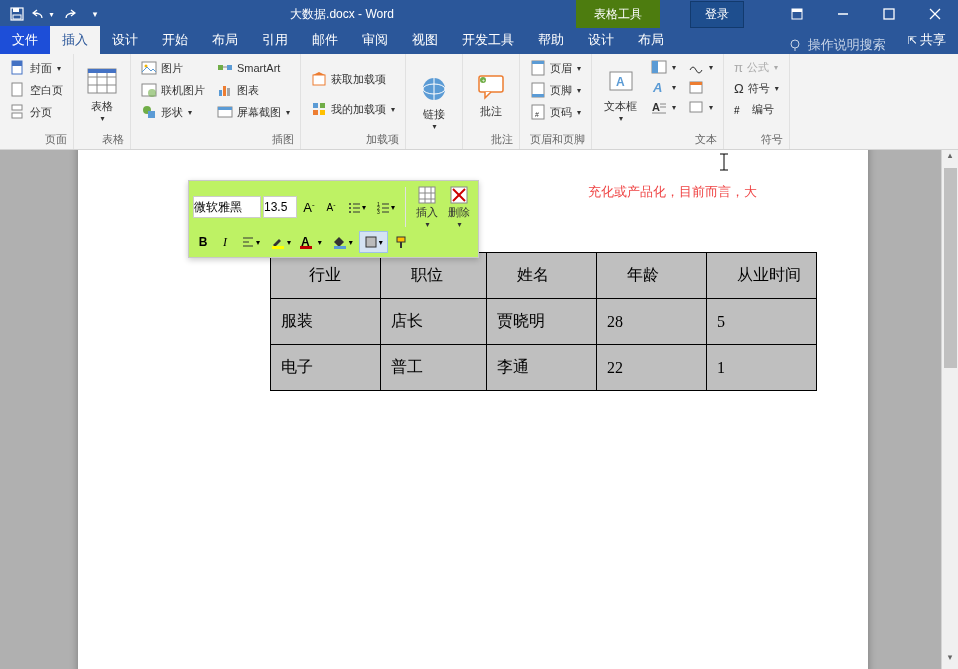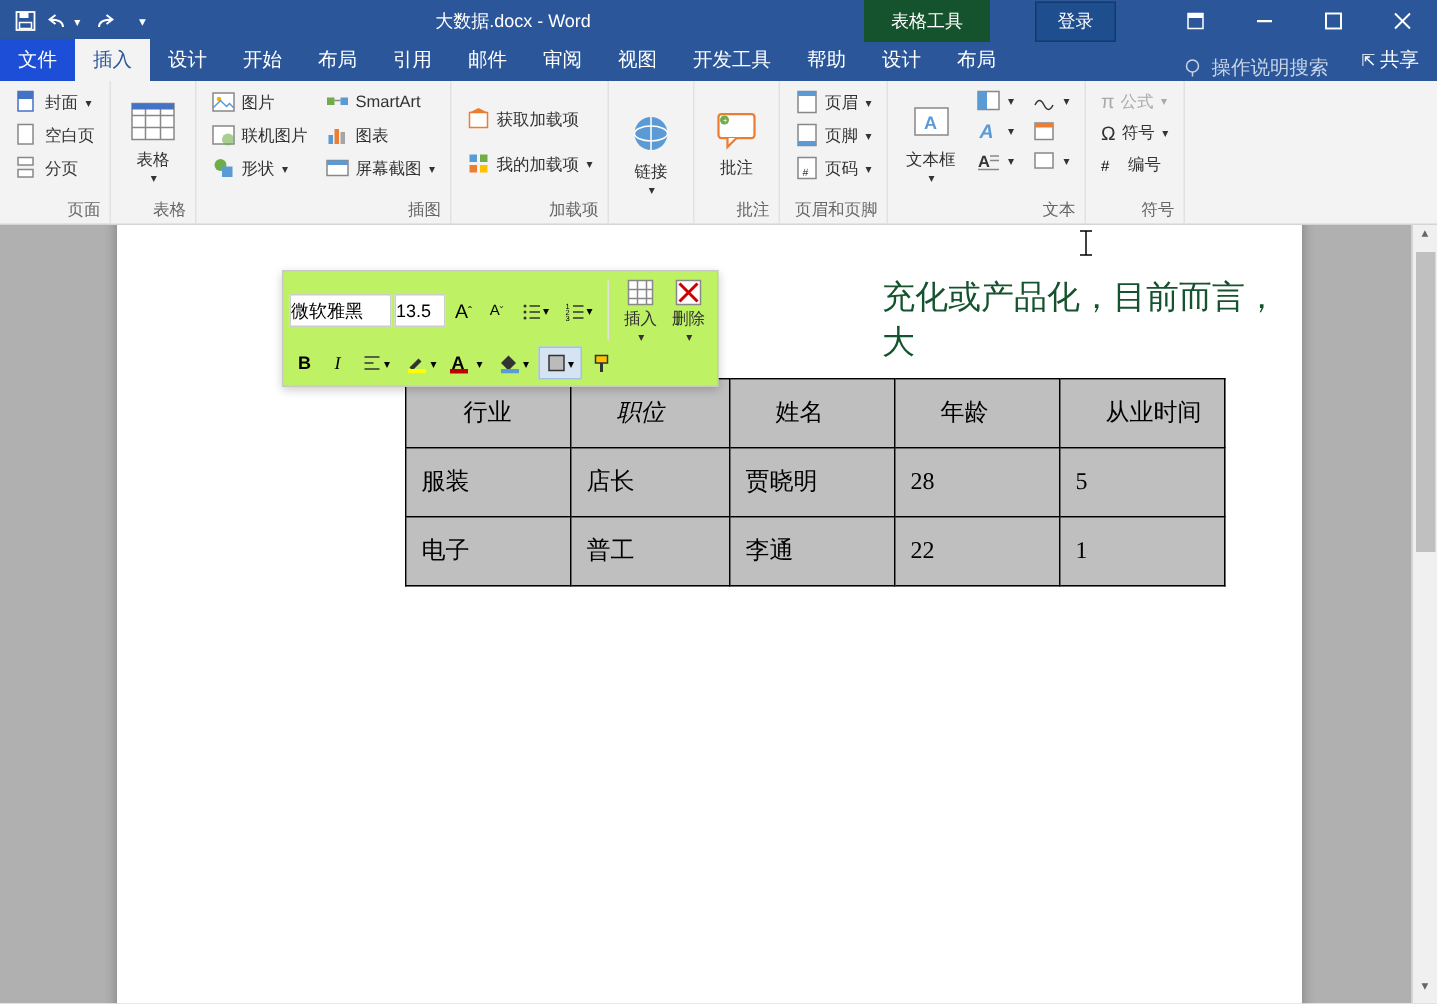--- a/index.html
+++ b/index.html
@@ -1,21 +1,21 @@
 <!DOCTYPE html>
 <html><head>
 <meta charset="utf-8">
 <style>
 *{box-sizing:border-box;margin:0;padding:0;font-family:"Microsoft YaHei","Segoe UI",sans-serif;}
 body{background:#e6e6e6;overflow:hidden;width:958px;height:669px;}
 .titlebar{height:28px;background:#2b579a;display:flex;align-items:center;color:#fff;}
 .titlebar .qat{display:flex;gap:0;padding-left:4px;}
 .titlebar .qat .qbtn{width:26px;height:28px;display:flex;align-items:center;justify-content:center;cursor:pointer;}
 .titlebar .title{flex:1;text-align:center;font-size:12px;font-weight:400;}
-.titlebar .ttools{background:#14532d;padding:0 18px;height:28px;display:flex;align-items:center;font-size:12px;margin-right:30px;}
+.titlebar .ttools{background:#4d7c0f;padding:0 18px;height:28px;display:flex;align-items:center;font-size:12px;margin-right:30px;}
 .titlebar .login{background:#1e4e8e;padding:4px 14px;font-size:12px;border:1px solid #123a6e;}
 .titlebar .winbtns{display:flex;margin-left:30px;}
 .titlebar .winbtns .wb{width:46px;height:28px;display:flex;align-items:center;justify-content:center;}
 .tabbar{height:26px;background:#2b579a;display:flex;align-items:flex-end;color:#fff;font-size:13px;}
 .tabbar .tab{padding:5px 12px;cursor:pointer;}
 .tabbar .tab.active{background:#f3f3f3;color:#2b579a;}
 .tabbar .tab.file{background:#1d4ed8;}
 .tabbar .spacer{flex:1;}
 .tabbar .tellme{display:flex;align-items:center;gap:6px;padding:0 10px;color:#c8d5e8;}
 .tabbar .share{padding:5px 12px;}
@@ -27,21 +27,21 @@
 .bigbtn .bicon{width:32px;height:32px;display:flex;align-items:center;justify-content:center;margin-bottom:2px;}
 .smbtn{display:flex;align-items:center;gap:4px;padding:2px 4px;cursor:pointer;font-size:11px;color:#333;white-space:nowrap;}
 .smcol{display:flex;flex-direction:column;gap:2px;}
 .workarea{position:relative;height:calc(669px - 28px - 26px - 96px);background:#b0b0b0;overflow:hidden;}
 .page{position:absolute;background:#fff;box-shadow:0 2px 8px rgba(0,0,0,.3);}
 .page1{left:78px;top:-10px;width:790px;height:560px;}
 .minitoolbar{position:absolute;left:188px;top:30px;background:#bef264;border:1px solid #c8c8c8;box-shadow:0 2px 6px rgba(0,0,0,.2);padding:4px;}
 .minitoolbar .row{display:flex;align-items:center;gap:2px;}
 .minitoolbar .mtbtn{padding:2px 4px;cursor:pointer;font-size:12px;display:flex;align-items:center;justify-content:center;min-width:20px;height:22px;}
 .minitoolbar select,.minitoolbar input{font-size:12px;height:22px;border:1px solid #ccc;}
-.doctext{position:absolute;left:510px;top:43px;font-size:22px;font-family:Liberation Sans, sans-serif;color:#14532d;}
+.doctext{position:absolute;left:510px;top:43px;font-size:13px;font-family:Liberation Sans, sans-serif;color:#ef4444;}
 .doctable{position:absolute;left:192px;top:112px;border-collapse:collapse;}
 .doctable td{border:1px solid #000;background:#bfbfbf;padding:12px 10px;font-size:16px;font-family:"Microsoft YaHei";vertical-align:middle;}
 .doctable tr:first-child td{text-align:left;padding-left:30px;}
 .doctable tr:first-child td:first-child{padding-left:38px;}
 .tablemark{position:absolute;left:176px;top:98px;width:12px;height:12px;border:1px solid #999;display:flex;align-items:center;justify-content:center;font-size:9px;color:#666;}
 .scrollbar{position:absolute;right:0;top:0;width:17px;height:100%;background:#f0f0f0;border-left:1px solid #d4d4d4;}
 .scrollbar .thumb{position:absolute;left:2px;width:13px;background:#c0c0c0;}
 .cursor{position:absolute;left:716px;top:2px;}
 svg{display:block;}
 .dd{font-size:8px;margin-left:1px;}
@@ -404,21 +404,21 @@
 </div>
 
 <div class="workarea">
   <div class="page page1">
     <div class="doctext">充化或产品化，目前而言，大</div>
     <div class="tablemark">✥</div>
     <table class="doctable">
       <tbody>
           <tr>
         <td style="width:110px;">行业</td>
-        <td style="width:106px;font-style:italic;">职位</td>
+        <td style="width:106px;">职位</td>
         <td style="width:110px;">姓名</td>
         <td style="width:110px;">年龄</td>
         <td style="width:110px;">从业时间</td>
       </tr>
       <tr>
         <td>服装</td>
         <td>店长</td>
         <td>贾晓明</td>
         <td>28</td>
         <td>5</td>

